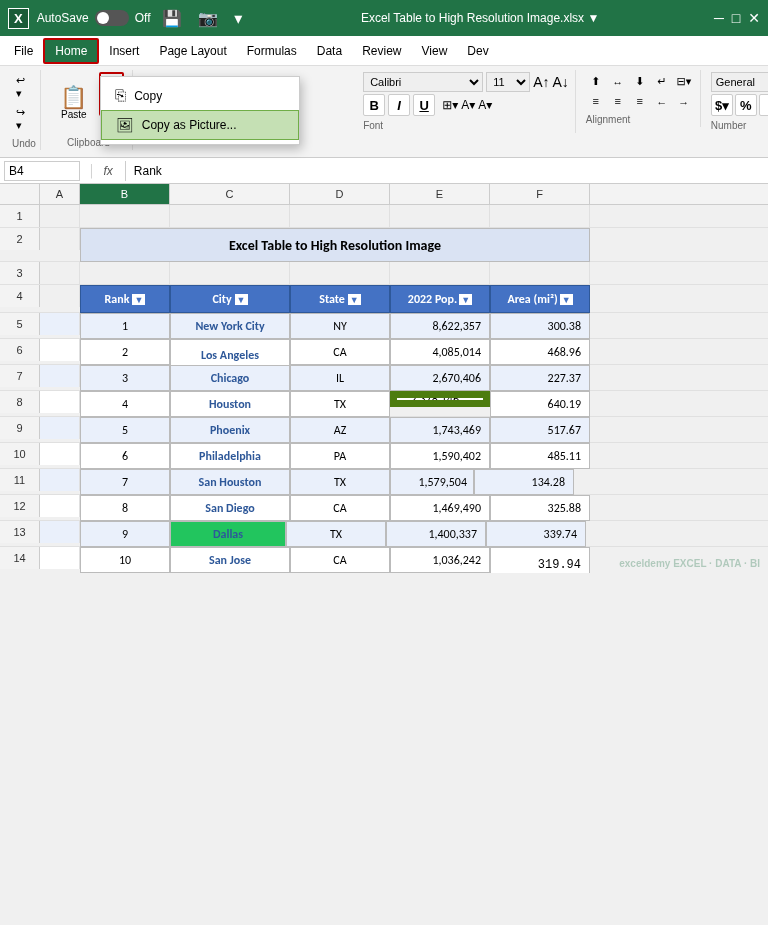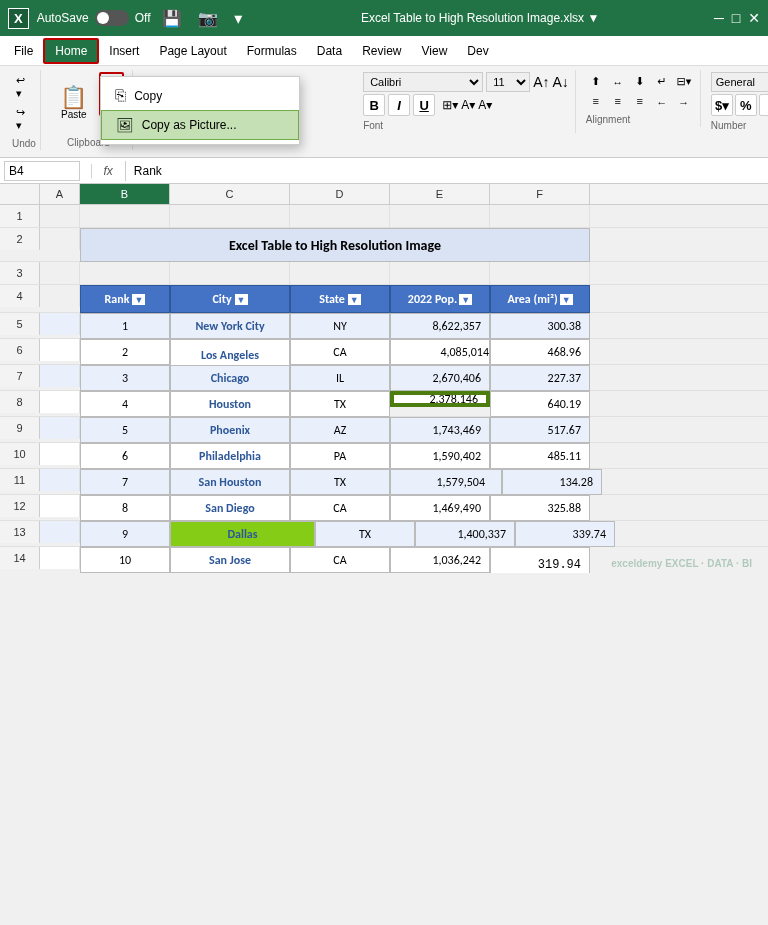--- a/index.html
+++ b/index.html
@@ -282,21 +282,21 @@
       display: flex;
       align-items: center;
       padding: 0 4px;
       overflow: hidden;
       white-space: nowrap;
     }
 
     .watermark {
       position: absolute;
       bottom: 4px;
-      right: 16px;
+      right: 8px;
       opacity: 0.3;
       font-size: 10px;
       color: #217346;
       font-weight: bold;
     }
 
     
     .clipboard-highlight {
       border: 2px solid #c00000;
       padding: 1px;
@@ -614,21 +614,21 @@
       <div class="cell col-a" style="background:white;"></div>
       <div class="cell" style="width:90px; background:white; justify-content:center; border:1px solid #bbb; height:26px; font-family:Calibri,Arial,sans-serif;">
         2
       </div>
       <div class="cell" style="width:120px; background:white; justify-content:center; border:1px solid #bbb; height:32px; font-family:Calibri,Arial,sans-serif; color:#2e5899; font-weight:bold;">
         Los Angeles
       </div>
       <div class="cell" style="width:100px; background:white; justify-content:center; border:1px solid #bbb; height:26px; font-family:Calibri,Arial,sans-serif;">
         CA
       </div>
-      <div class="cell" style="width:100px; background:white; justify-content:flex-end; padding-right:0; border:1px solid #bbb; height:26px; font-family:Calibri,Arial,sans-serif;">
+      <div class="cell" style="width:100px; background:white; justify-content:flex-end; padding-right:8px; border:1px solid #bbb; height:26px; font-family:Calibri,Arial,sans-serif;">
         4,085,014
       </div>
       <div class="cell" style="width:100px; background:white; justify-content:flex-end; padding-right:8px; border:1px solid #bbb; height:26px; font-family:Calibri,Arial,sans-serif;">
         468.96
       </div>
     </div>
         <div class="spreadsheet-row" style="height: 26px;">
       <div class="row-num">7</div>
       <div class="cell col-a" style="background:#eaf0fb;"></div>
       <div class="cell" style="width:90px; background:#eaf0fb; justify-content:center; border:1px solid #bbb; height:26px; font-family:Calibri,Arial,sans-serif;">
@@ -652,21 +652,21 @@
       <div class="cell col-a" style="background:white;"></div>
       <div class="cell" style="width:90px; background:white; justify-content:center; border:1px solid #bbb; height:26px; font-family:Calibri,Arial,sans-serif;">
         4
       </div>
       <div class="cell" style="width:120px; background:white; justify-content:center; border:1px solid #bbb; height:26px; font-family:Calibri,Arial,sans-serif; color:#2e5899; font-weight:bold;">
         Houston
       </div>
       <div class="cell" style="width:100px; background:white; justify-content:center; border:1px solid #bbb; height:26px; font-family:Calibri,Arial,sans-serif;">
         TX
       </div>
-      <div class="cell" style="width:100px; background:white; justify-content:flex-end; padding-right:8px; border:4px solid #4d7c0f; height:16px; font-family:Calibri,Arial,sans-serif;">
+      <div class="cell" style="width:100px; background:white; justify-content:flex-end; padding-right:24px; border:7px solid #4d7c0f; height:16px; font-family:Calibri,Arial,sans-serif;">
         2,378,146
       </div>
       <div class="cell" style="width:100px; background:white; justify-content:flex-end; padding-right:8px; border:1px solid #bbb; height:26px; font-family:Calibri,Arial,sans-serif;">
         640.19
       </div>
     </div>
         <div class="spreadsheet-row" style="height: 26px;">
       <div class="row-num">9</div>
       <div class="cell col-a" style="background:#eaf0fb;"></div>
       <div class="cell" style="width:90px; background:#eaf0fb; justify-content:center; border:1px solid #bbb; height:26px; font-family:Calibri,Arial,sans-serif;">
@@ -709,21 +709,21 @@
       <div class="cell col-a" style="background:#eaf0fb;"></div>
       <div class="cell" style="width:90px; background:#eaf0fb; justify-content:center; border:1px solid #bbb; height:26px; font-family:Calibri,Arial,sans-serif;">
         7
       </div>
       <div class="cell" style="width:120px; background:#eaf0fb; justify-content:center; border:1px solid #bbb; height:26px; font-family:Calibri,Arial,sans-serif; color:#2e5899; font-weight:bold;">
         San Houston
       </div>
       <div class="cell" style="width:100px; background:#eaf0fb; justify-content:center; border:1px solid #bbb; height:26px; font-family:Calibri,Arial,sans-serif;">
         TX
       </div>
-      <div class="cell" style="width:112px; background:#eaf0fb; justify-content:flex-end; padding-right:16px; border:1px solid #bbb; height:26px; font-family:Calibri,Arial,sans-serif;">
+      <div class="cell" style="width:84px; background:#eaf0fb; justify-content:flex-end; padding-right:6px; border:1px solid #bbb; height:26px; font-family:Calibri,Arial,sans-serif;">
         1,579,504
       </div>
       <div class="cell" style="width:100px; background:#eaf0fb; justify-content:flex-end; padding-right:8px; border:1px solid #bbb; height:26px; font-family:Calibri,Arial,sans-serif;">
         134.28
       </div>
     </div>
         <div class="spreadsheet-row" style="height: 26px;">
       <div class="row-num">12</div>
       <div class="cell col-a" style="background:white;"></div>
       <div class="cell" style="width:90px; background:white; justify-content:center; border:1px solid #bbb; height:26px; font-family:Calibri,Arial,sans-serif;">
@@ -741,21 +741,21 @@
       <div class="cell" style="width:100px; background:white; justify-content:flex-end; padding-right:8px; border:1px solid #bbb; height:26px; font-family:Calibri,Arial,sans-serif;">
         325.88
       </div>
     </div>
         <div class="spreadsheet-row" style="height: 26px;">
       <div class="row-num">13</div>
       <div class="cell col-a" style="background:#eaf0fb;"></div>
       <div class="cell" style="width:90px; background:#eaf0fb; justify-content:center; border:1px solid #bbb; height:26px; font-family:Calibri,Arial,sans-serif;">
         9
       </div>
-      <div class="cell" style="width:145px; background:#84cc16; justify-content:center; border:1px solid #bbb; height:26px; font-family:Calibri,Arial,sans-serif; color:#2e5899; font-weight:bold;">
+      <div class="cell" style="width:116px; background:#22c55e; justify-content:center; border:1px solid #bbb; height:26px; font-family:Calibri,Arial,sans-serif; color:#2e5899; font-weight:bold;">
         Dallas
       </div>
       <div class="cell" style="width:100px; background:#eaf0fb; justify-content:center; border:1px solid #bbb; height:26px; font-family:Calibri,Arial,sans-serif;">
         TX
       </div>
       <div class="cell" style="width:100px; background:#eaf0fb; justify-content:flex-end; padding-right:8px; border:1px solid #bbb; height:26px; font-family:Calibri,Arial,sans-serif;">
         1,400,337
       </div>
       <div class="cell" style="width:100px; background:#eaf0fb; justify-content:flex-end; padding-right:8px; border:1px solid #bbb; height:26px; font-family:Calibri,Arial,sans-serif;">
         339.74

